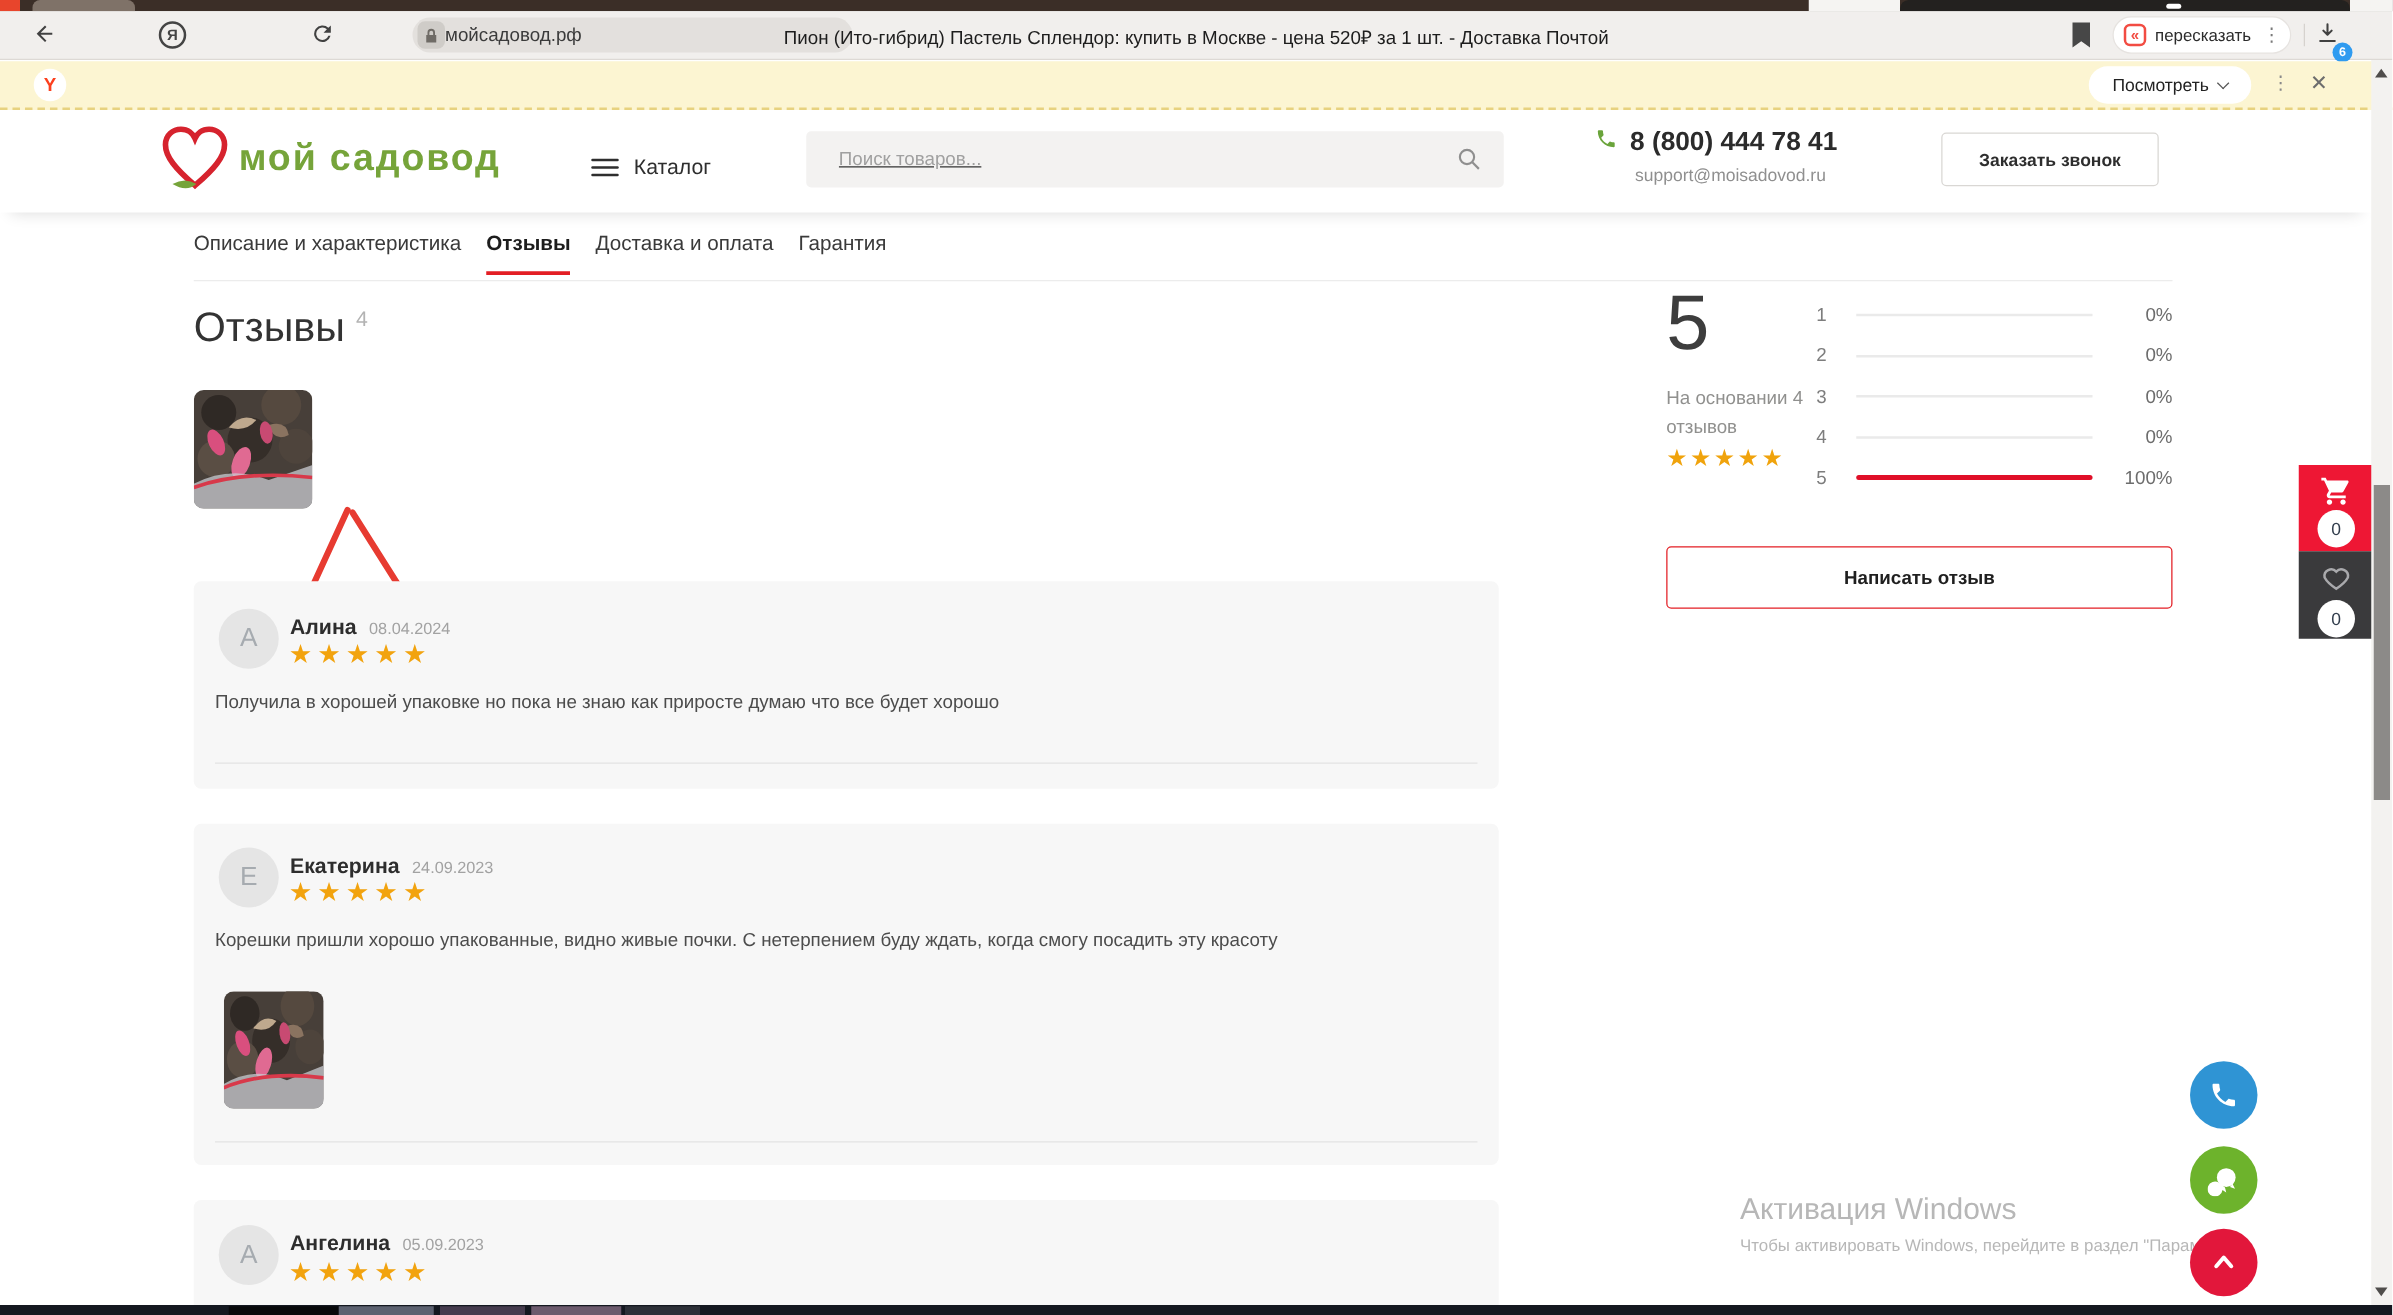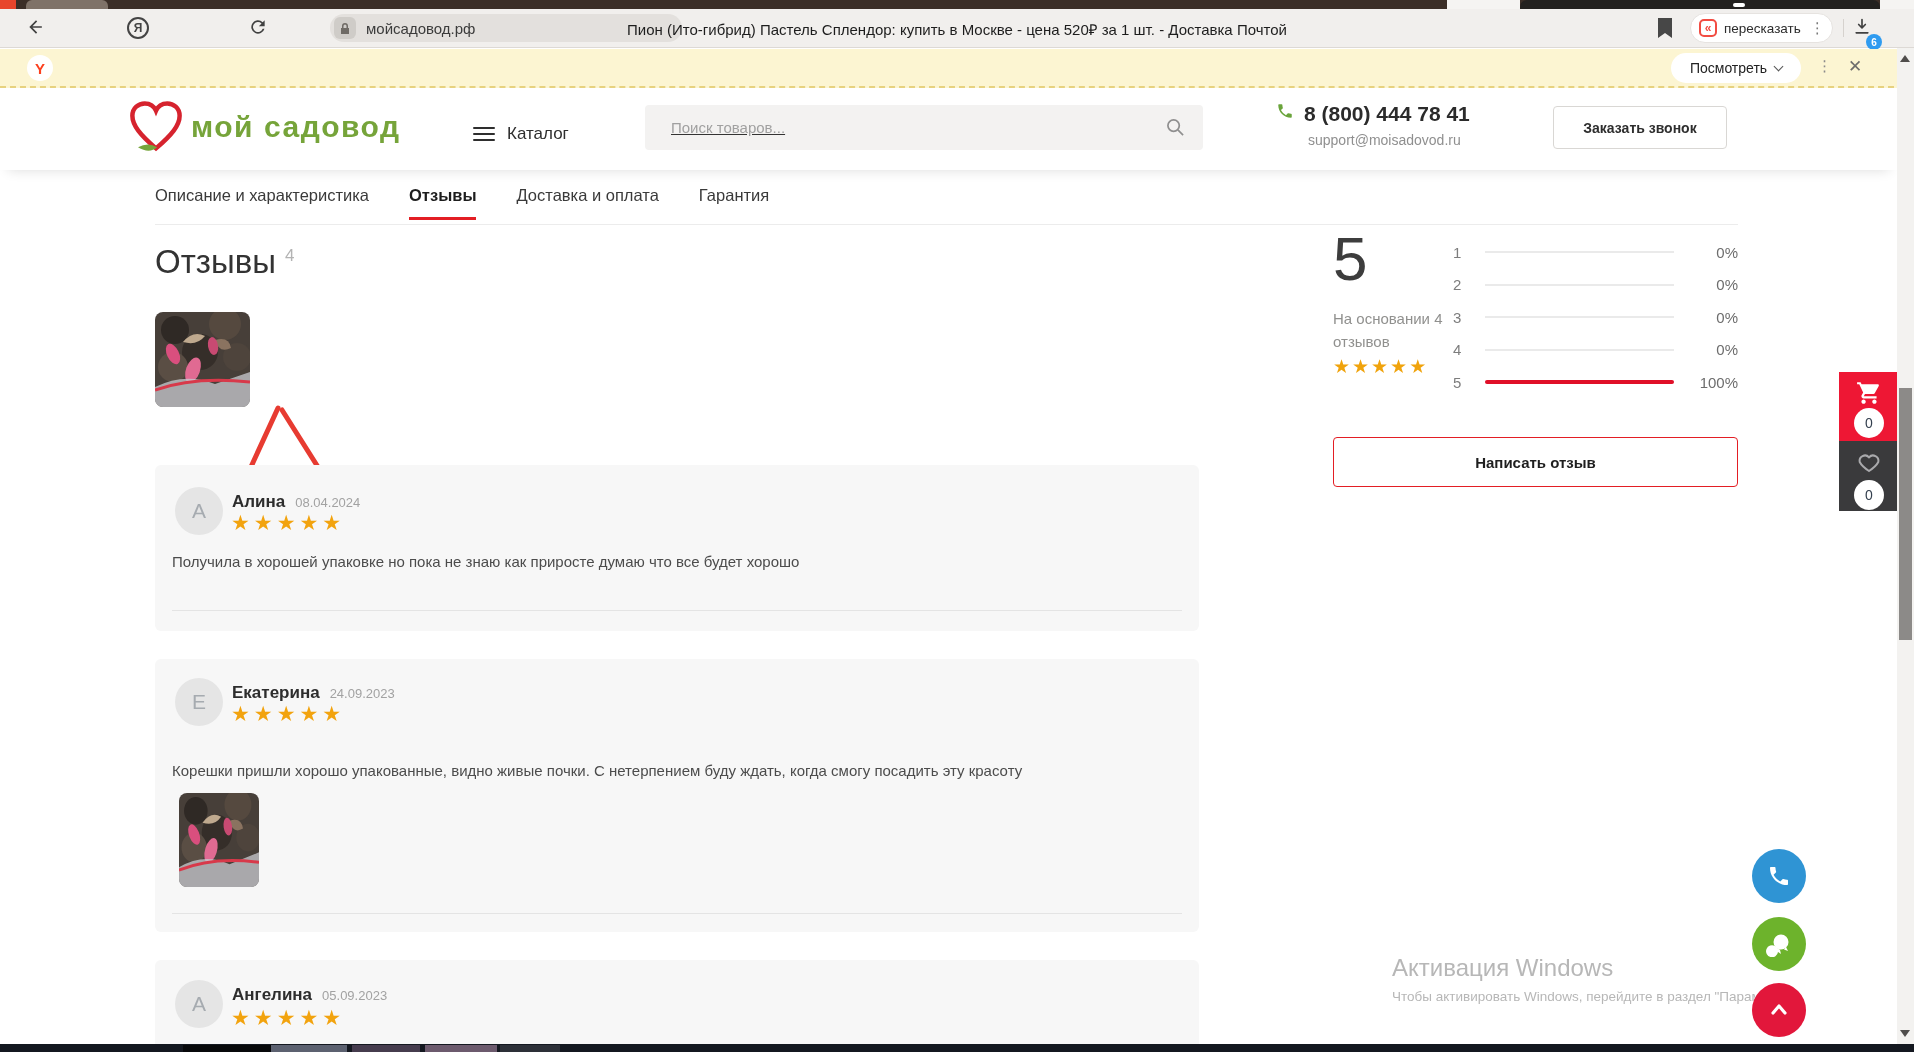--- a/index.html
+++ b/index.html
@@ -15,21 +15,21 @@
   .tab-dash{position:absolute;left:1733px;top:3px;width:12px;height:4px;background:#fff;border-radius:2px;}
   .tab-right{position:absolute;left:1880px;top:0;width:34px;height:9px;background:#f5f4f2;}
 
   
   .toolbar{position:absolute;left:0;top:9px;width:1914px;height:39px;background:#f1efed;border-bottom:1px solid #ddd9d5;}
   .tb-ic{position:absolute;display:flex;align-items:center;justify-content:center;color:#414141;}
   .ya-badge{position:absolute;left:127px;top:8px;width:22px;height:22px;border:2px solid #444;border-radius:50%;
     display:flex;align-items:center;justify-content:center;font-size:12px;font-weight:bold;color:#444;}
   .addr{position:absolute;left:330px;top:5px;width:352px;height:28px;background:#e3e0dd;border-radius:14px;display:flex;align-items:center;}
   .lock-chip{width:22px;height:22px;margin-left:4px;background:#cfccc8;border-radius:6px;display:flex;align-items:center;justify-content:center;}
-  .addr-text{margin-left:10px;font-size:15px;color:#3b3b3b;}
+  .addr-text{font-size:15px;color:#3b3b3b;}
   .page-title{position:absolute;left:0;right:0;top:10px;text-align:center;font-size:15px;color:#1d1d1d;pointer-events:none;}
   .bookmark{position:absolute;left:1656px;top:8px;}
   .retell{position:absolute;left:1690px;top:4px;width:143px;height:30px;background:#fff;border:1px solid #e6e3e0;border-radius:15px;display:flex;align-items:center;}
   .retell-badge{width:18px;height:18px;margin-left:8px;border:2px solid #f24c42;border-radius:5px;color:#f24c42;
     font-weight:bold;font-size:12px;line-height:15px;text-align:center;}
   .retell-label{margin-left:7px;font-size:13.5px;color:#2c2c2c;}
   .retell-dots{margin-left:9px;font-size:15px;color:#7a7a7a;}
   .tb-divider{position:absolute;left:1843px;top:10px;width:1px;height:18px;background:#d6d2ce;}
   .download{position:absolute;left:1852px;top:8px;width:24px;height:24px;}
   .dl-badge{position:absolute;left:14px;top:17px;width:16px;height:16px;background:#2f9bf0;border-radius:50%;
@@ -59,21 +59,21 @@
     padding-left:26px;font-size:15px;color:#333;text-decoration:underline;}
   .search input::placeholder{color:#a0a0a0;}
   .magnifier{position:absolute;right:18px;top:13px;}
   .phone-block{position:absolute;left:1276px;top:14px;}
   .phone-num{display:flex;align-items:flex-start;gap:10px;font-size:21px;font-weight:bold;color:#2b2b2b;cursor:pointer;}
   .email{margin:6px 0 0 32px;font-size:14px;color:#8f8f8f;}
   .call-btn{position:absolute;left:1553px;top:18px;width:174px;height:43px;background:#fff;border:1px solid #d9d7d4;border-radius:4px;
     font-size:14px;font-weight:bold;color:#2e2e2e;cursor:pointer;}
 
   
-  .tabsrow{position:absolute;left:155px;top:186px;display:flex;gap:40px;}
+  .tabsrow{position:absolute;left:155px;top:186px;display:flex;gap:20px;}
   .ptab{font-size:16.5px;color:#3a3a3a;padding-bottom:12px;cursor:pointer;}
   .ptab.active{font-weight:bold;color:#1d1d1d;border-bottom:3px solid #e31e24;}
   .tabs-divider{position:absolute;left:155px;top:224px;width:1583px;height:1px;background:#ececec;}
 
   
   .rev-heading{position:absolute;left:155px;top:243px;font-size:33px;font-weight:500;color:#333;}
   .rev-count{font-size:17px;color:#b3b3b3;vertical-align:super;margin-left:9px;font-weight:normal;}
   .thumb{overflow:hidden;border-radius:8px;cursor:pointer;}
   .thumb-top{position:absolute;left:155px;top:312px;width:95px;height:95px;}
   .arrows{position:absolute;left:218px;top:398px;width:130px;height:105px;pointer-events:none;}
@@ -277,21 +277,21 @@
     <div class="rtext" style="top:88px;">Получила в хорошей упаковке но пока не знаю как приросте думаю что все будет хорошо</div>
     <div class="rdivider" style="top:145px;"></div>
   </div>
 
   <div class="card" style="top:659px;height:273px;">
     <div class="avatar" style="top:19px;">Е</div>
     <div class="rname" style="top:24px;">
       <span>Екатерина</span><span class="rdate">24.09.2023</span>
     </div>
     <div class="rstars" style="top:43px;">★★★★★</div>
-    <div class="rtext" style="top:85px;margin-top:18px;">Корешки пришли хорошо упакованные, видно живые почки. С нетерпением буду ждать, когда смогу посадить эту красоту</div>
+    <div class="rtext" style="top:85px;">Корешки пришли хорошо упакованные, видно живые почки. С нетерпением буду ждать, когда смогу посадить эту красоту</div>
     <div class="thumb rphoto" style="top:134px;">
       <svg width="80" height="94" viewBox="0 0 95 95" preserveAspectRatio="none">
         <rect width="95" height="95" fill="#473f39"></rect>
         <circle cx="20" cy="18" r="14" fill="#2f2925"></circle>
           <circle cx="70" cy="12" r="16" fill="#55493f"></circle>
         <circle cx="45" cy="40" r="18" fill="#352e29"></circle>
           <circle cx="82" cy="45" r="14" fill="#4e443c"></circle>
         <circle cx="18" cy="55" r="15" fill="#5a4e44"></circle>
         <path d="M28 30 q10 -12 22 -6 q-8 10 -22 6" fill="#bfa98e"></path>
         <path d="M60 28 q14 -4 16 8 q-12 6 -16 -8" fill="#8a7360"></path>

